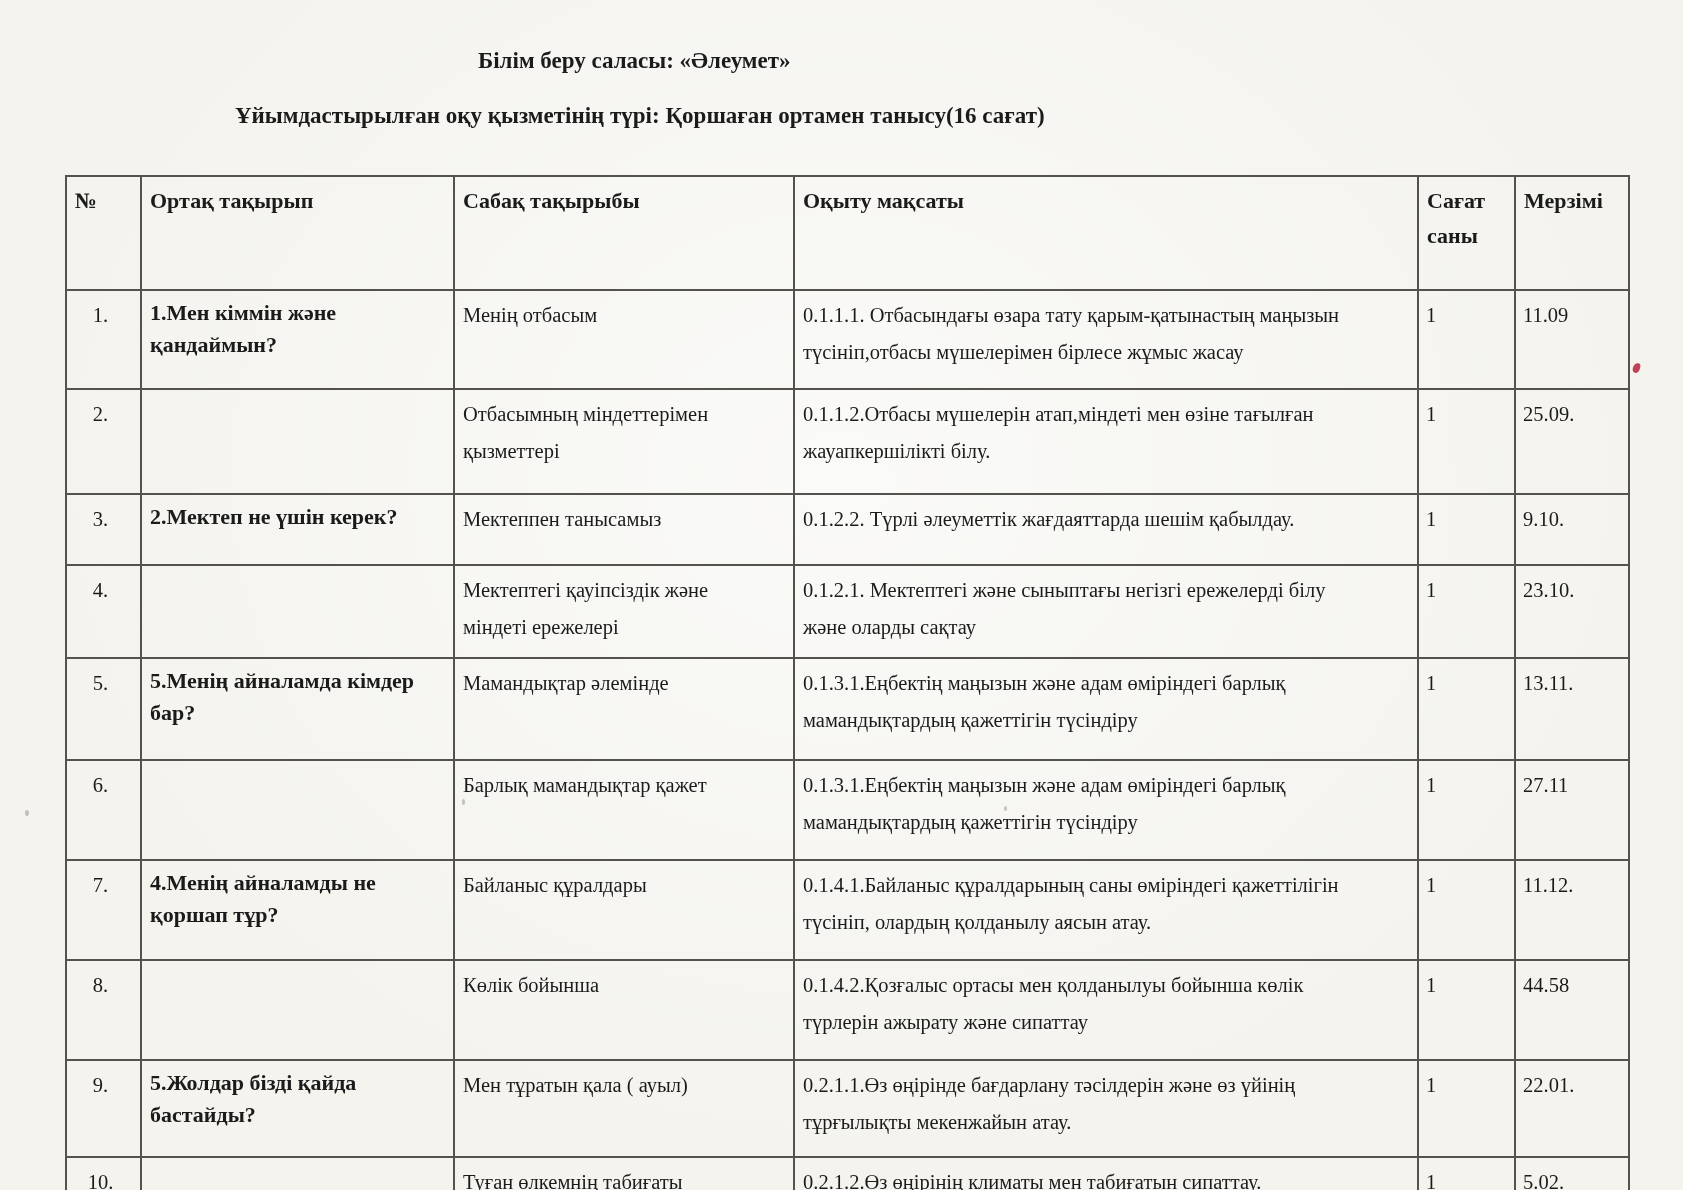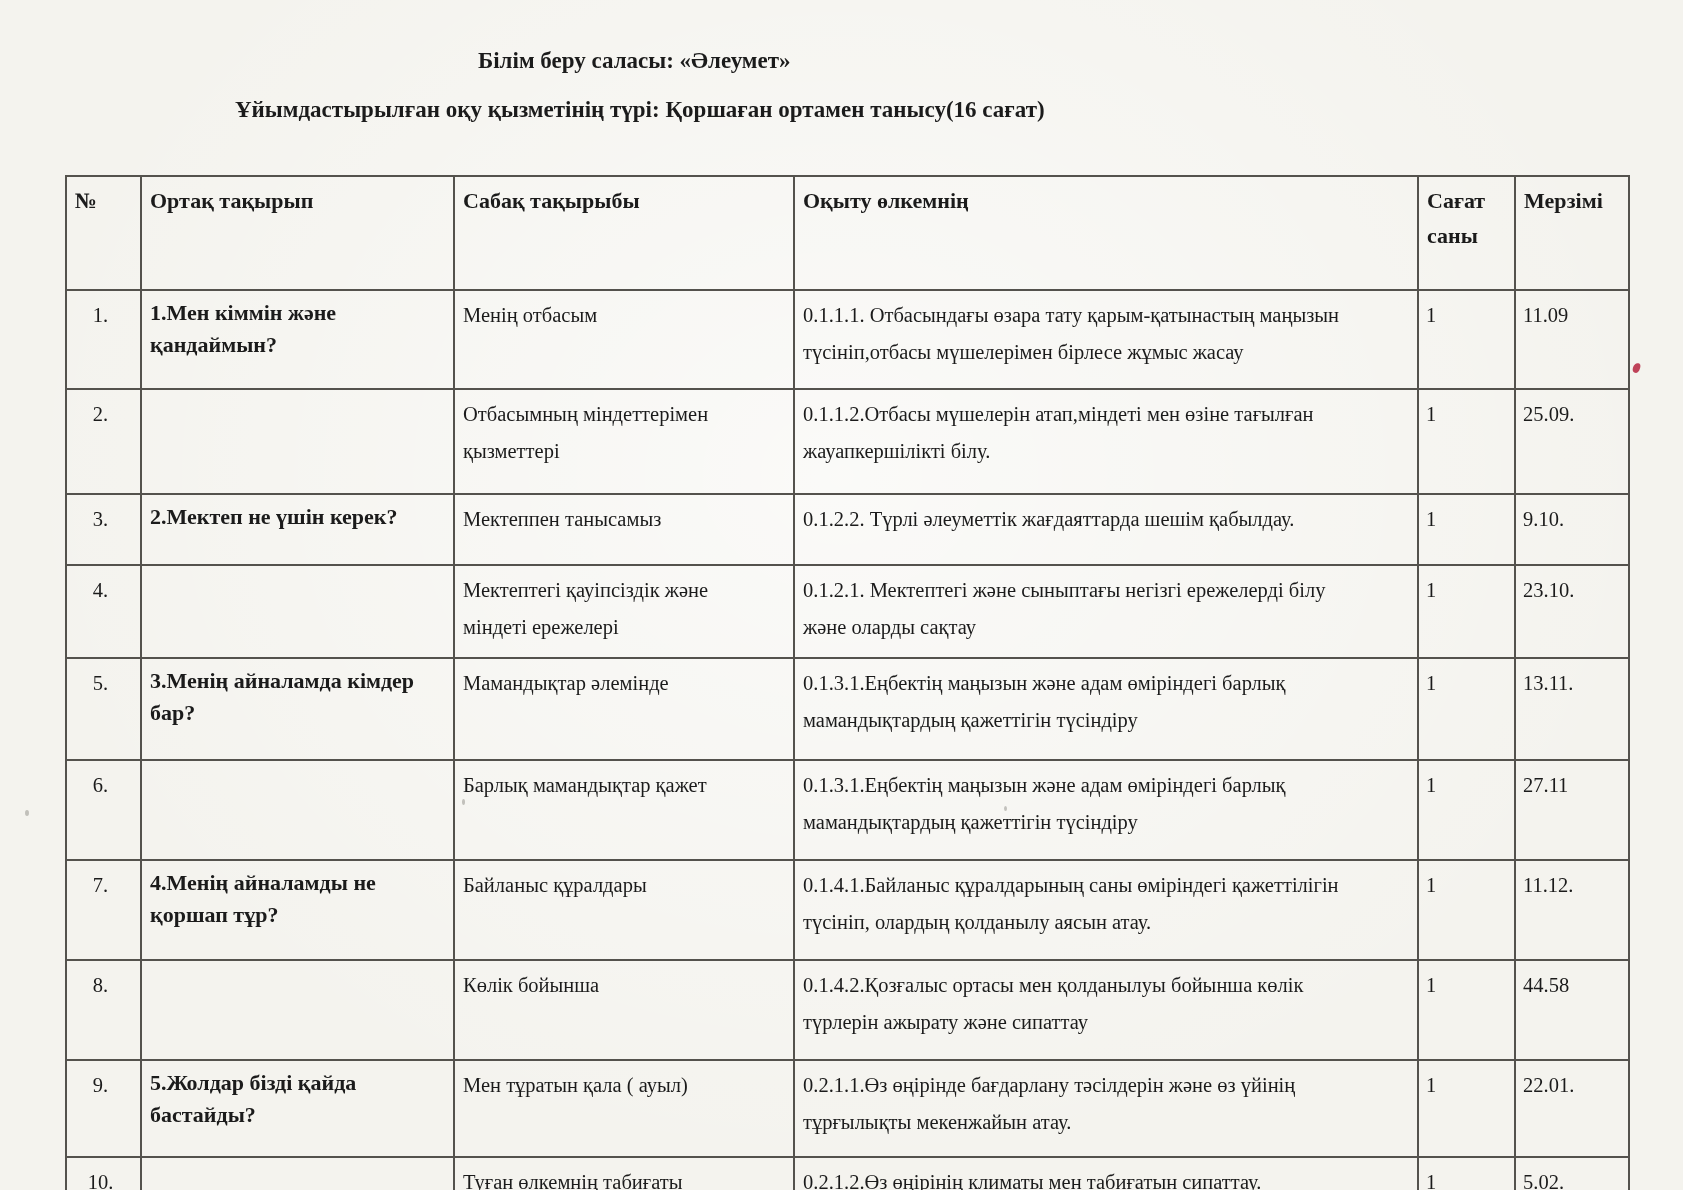--- a/index.html
+++ b/index.html
@@ -8,21 +8,21 @@
     width:1683px; height:1190px;
     background:
       radial-gradient(ellipse at 50% 40%, rgba(255,255,255,.6), rgba(0,0,0,0) 70%),
       #f4f3ee;
     font-family:"Liberation Serif", serif;
     color:#1b1b1b;
     overflow:hidden;
   }
   .title-line { position:absolute; font-weight:bold; font-size:23px; white-space:nowrap; }
   .title-1 { left:478px; top:48px; }
-  .title-2 { left:235px; top:97px; }
+  .title-2 { left:235px; top:103px; }
 
   table.doc-table {
     position:absolute; left:65px; top:175px;
     width:1563px;
     border-collapse:collapse;
     table-layout:fixed;
   }
   .doc-table th, .doc-table td {
     border:2px solid #54524d;
     vertical-align:top;
@@ -84,21 +84,21 @@
       <col style="width:340px">
       <col style="width:624px">
       <col style="width:97px">
       <col style="width:114px">
     </colgroup>
     <thead>
       <tr>
         <th>№</th>
         <th>Ортақ тақырып</th>
         <th>Сабақ тақырыбы</th>
-        <th>Оқыту өлкемнің</th>
+        <th>Оқыту мақсаты</th>
         <th>Сағат саны</th>
         <th>Мерзімі</th>
       </tr>
     </thead>
     <tbody>
         <tr>
       <td class="c-num">1.</td>
       <td class="c-theme">1.Мен кіммін және қандаймын?</td>
       <td class="c-topic">Менің отбасым</td>
       <td class="c-obj">0.1.1.1. Отбасындағы өзара тату қарым-қатынастың маңызын түсініп,отбасы мүшелерімен бірлесе жұмыс жасау</td>
@@ -124,21 +124,21 @@
         <tr>
       <td class="c-num">4.</td>
       <td class="c-theme"></td>
       <td class="c-topic">Мектептегі қауіпсіздік және міндеті ережелері</td>
       <td class="c-obj">0.1.2.1. Мектептегі және сыныптағы  негізгі ережелерді білу және оларды сақтау</td>
       <td class="c-hours">1</td>
       <td class="c-date">23.10.</td>
     </tr>
         <tr>
       <td class="c-num">5.</td>
-      <td class="c-theme">3.Менің айналамда кімдер бар?</td>
+      <td class="c-theme">5.Менің айналамда кімдер бар?</td>
       <td class="c-topic">Мамандықтар әлемінде</td>
       <td class="c-obj">0.1.3.1.Еңбектің маңызын және адам өміріндегі барлық мамандықтардың қажеттігін түсіндіру</td>
       <td class="c-hours">1</td>
       <td class="c-date">13.11.</td>
     </tr>
         <tr>
       <td class="c-num">6.</td>
       <td class="c-theme"></td>
       <td class="c-topic">Барлық мамандықтар қажет</td>
       <td class="c-obj">0.1.3.1.Еңбектің маңызын және адам өміріндегі барлық мамандықтардың қажеттігін түсіндіру</td>

